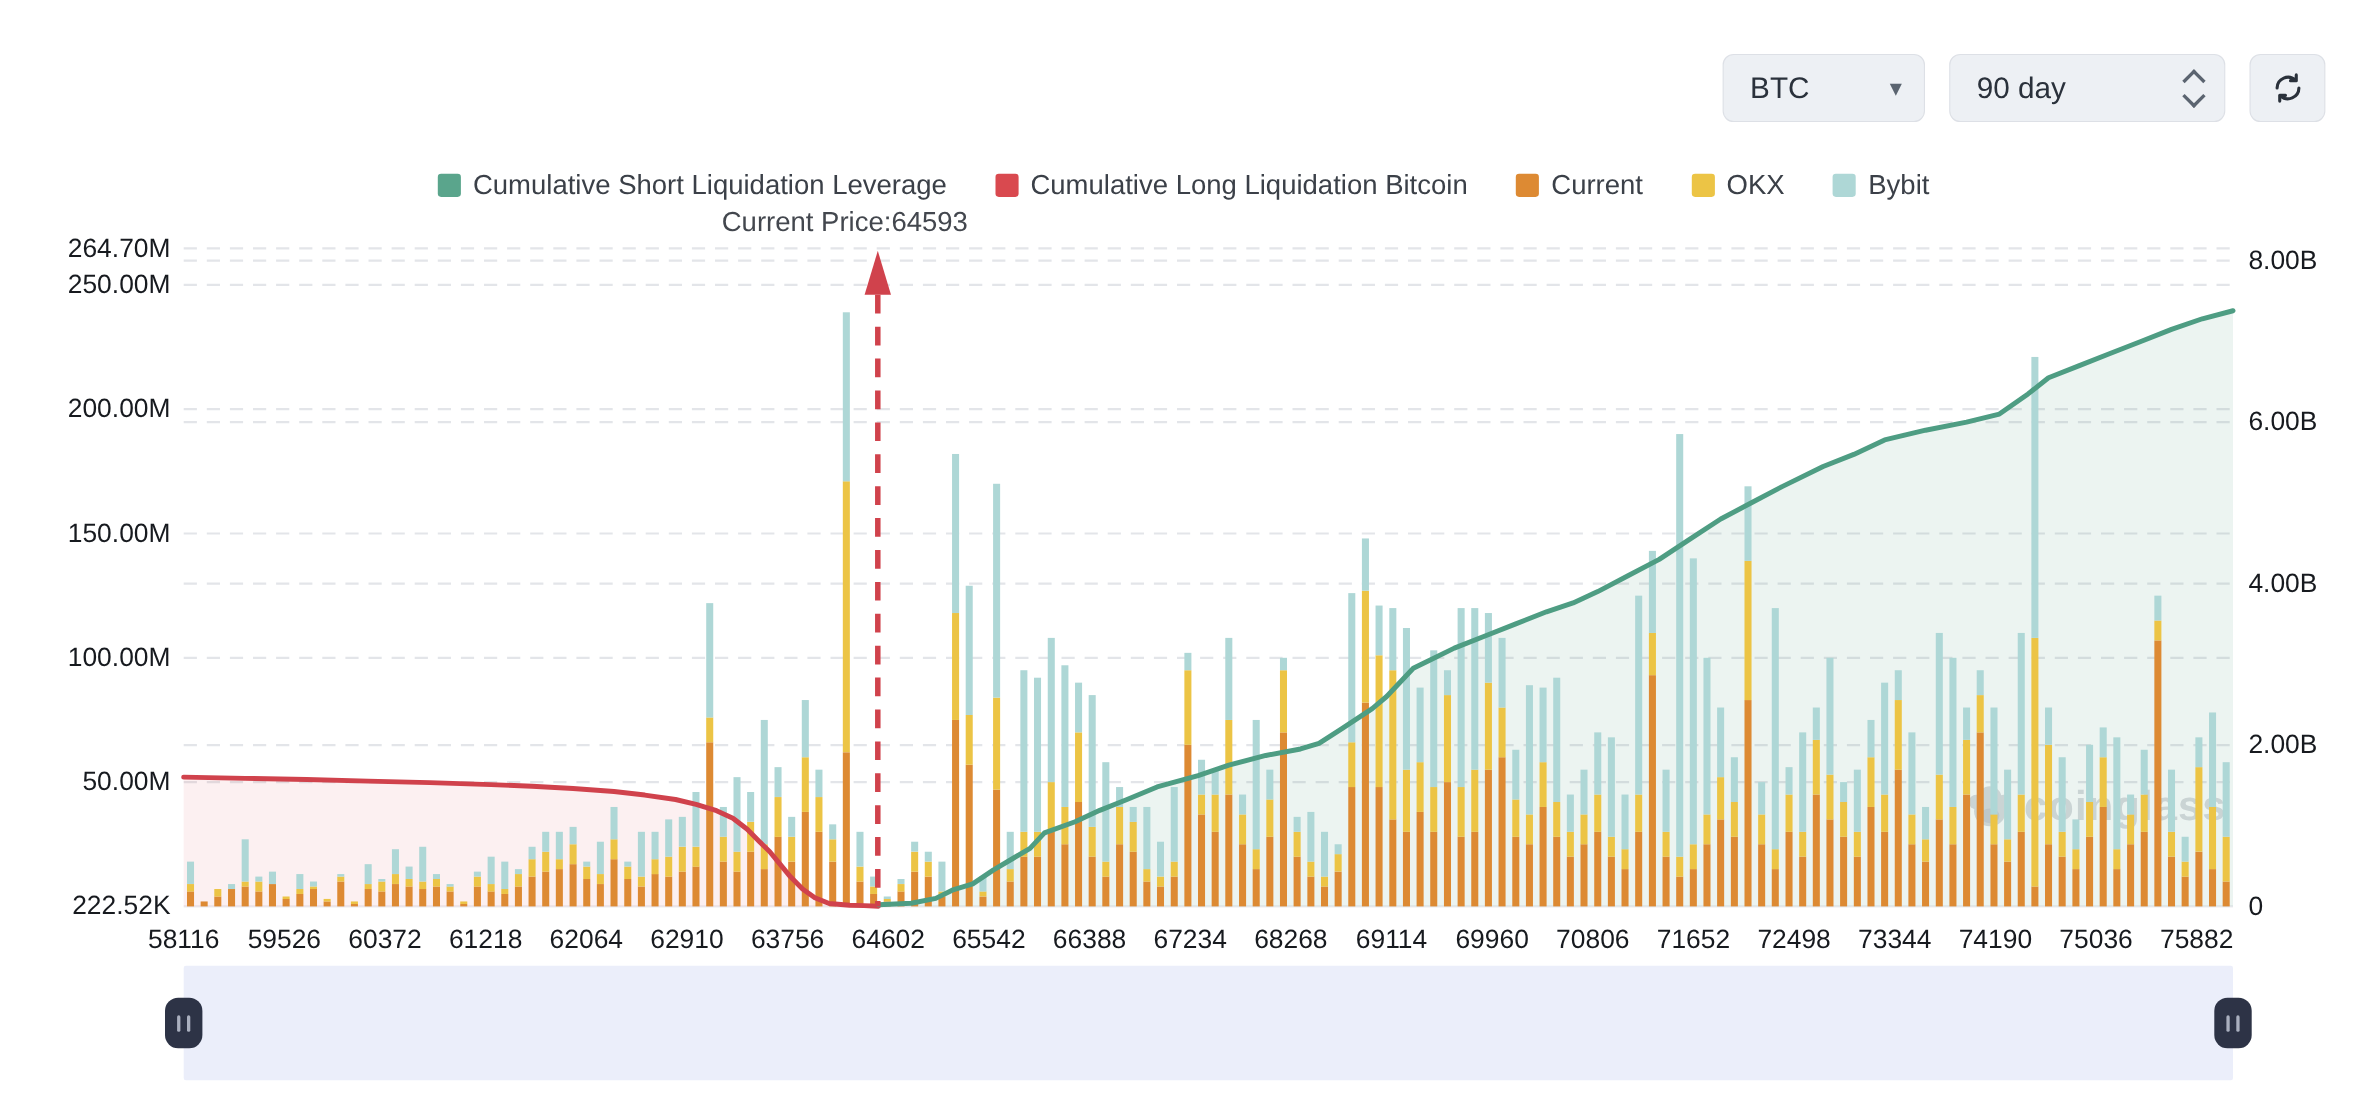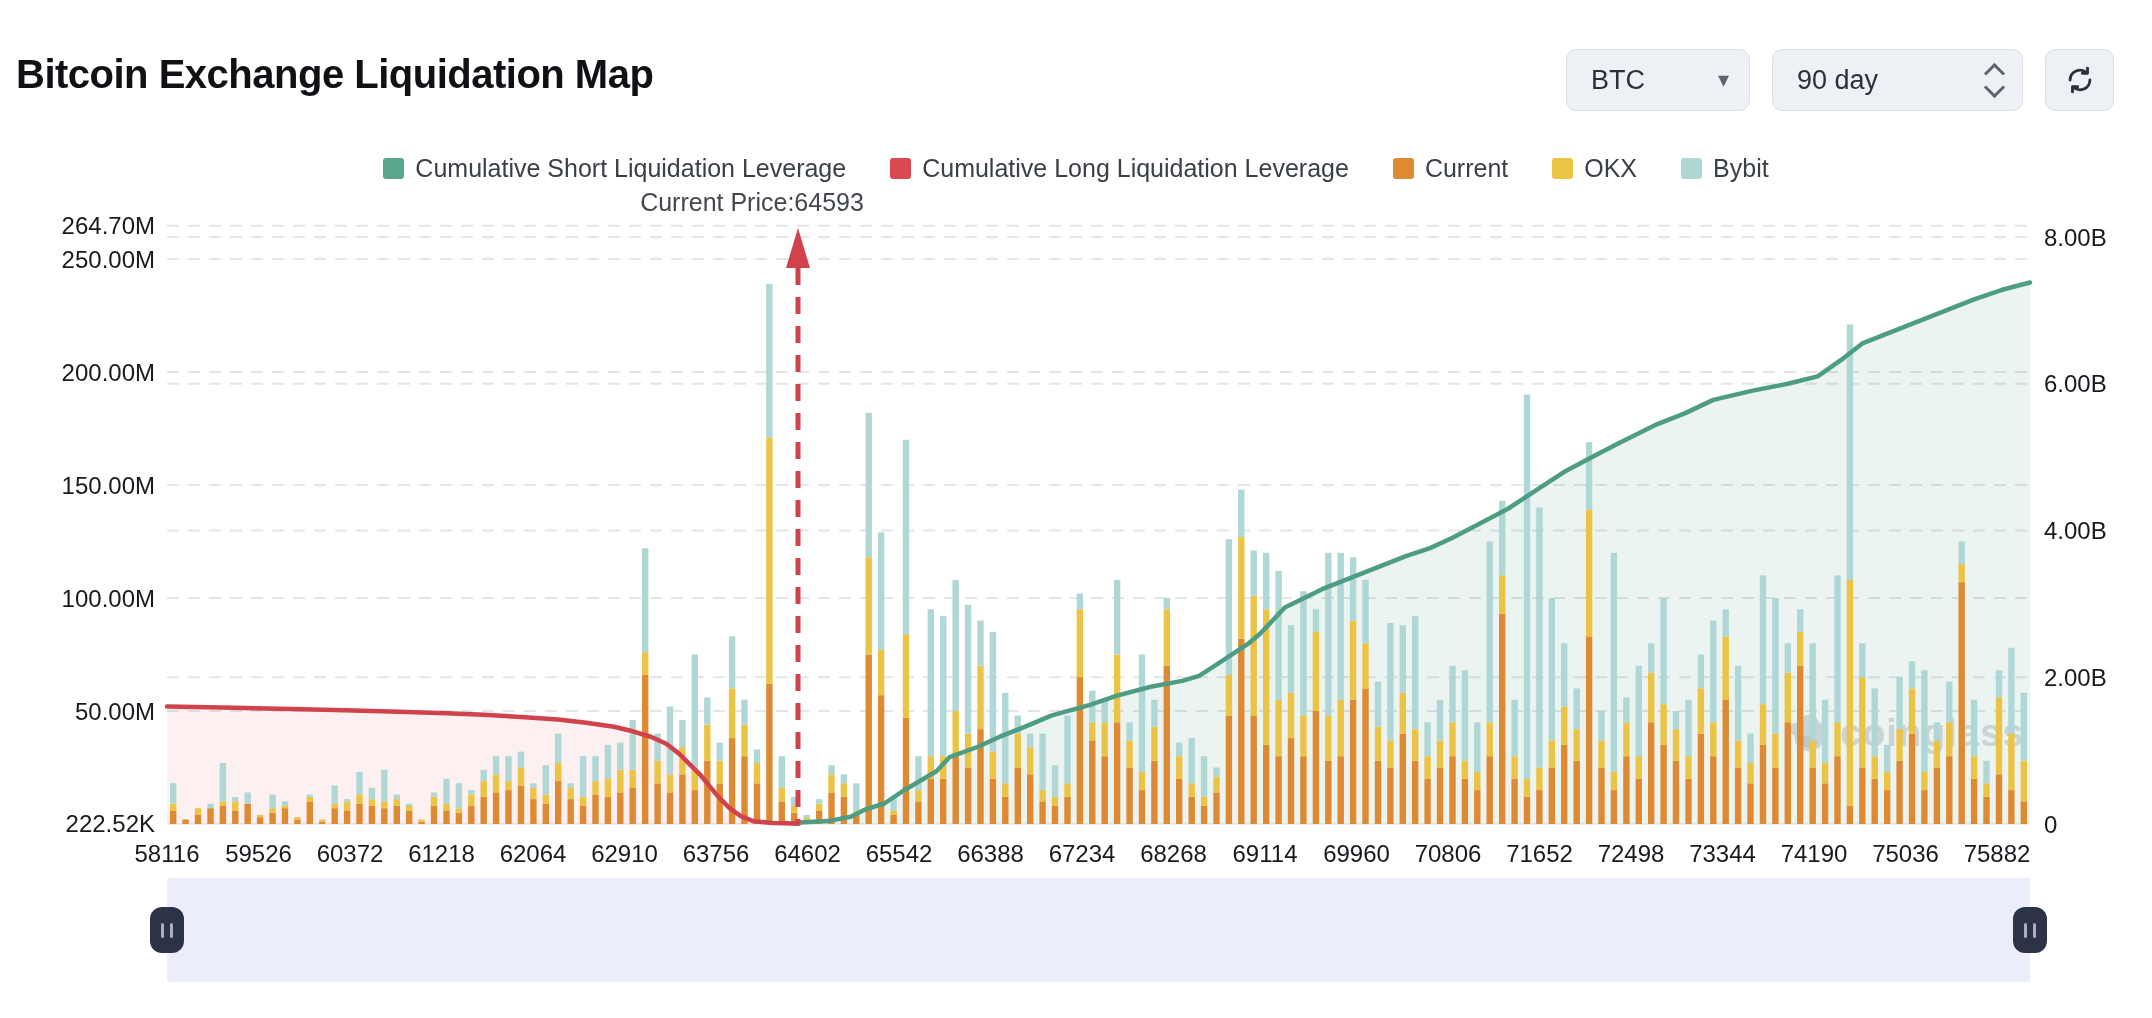--- a/index.html
+++ b/index.html
@@ -19,41 +19,40 @@
   .spinner i{display:block;width:12px;height:12px;border:solid #5b6470;border-width:3px 3px 0 0;}
   .spinner i.up{transform:rotate(-45deg);}
   .spinner i.down{transform:rotate(135deg);margin-top:-6px;}
   .refresh-btn{width:69px;height:62px;background:#edf0f4;border:1px solid #dde0e6;border-radius:10px;
         display:flex;align-items:center;justify-content:center;cursor:pointer;padding:0;}
   .legend{position:absolute;left:0;top:154px;width:100%;display:flex;justify-content:center;
         gap:44px;align-items:center;}
   .legend-item{display:flex;align-items:center;gap:11px;cursor:pointer;}
   .legend-item .swatch{width:21px;height:21px;border-radius:3px;display:inline-block;}
   .legend-item .legend-label{font-size:25px;color:#3b4048;}
-  .current-price{position:absolute;top:188px;left:752px;transform:translateX(-50%);
+  .current-price{position:absolute;top:188px;left:768px;transform:translateX(-50%);
         font-size:25px;color:#43474e;white-space:nowrap;}
   .watermark{position:absolute;left:1786px;top:710px;display:flex;align-items:center;gap:8px;
         opacity:0.85;pointer-events:none;}
   .watermark .wm-text{font-size:38px;font-weight:700;color:#d3d5da;letter-spacing:1px;}
   #chart-svg{position:absolute;left:0;top:0;}
   .slider-track{position:absolute;left:167px;top:878px;width:1863px;height:104px;
         background:#ebeefa;border-radius:2px;cursor:ew-resize;}
   .slider-handle{position:absolute;top:907px;width:34px;height:46px;background:#2d3346;
         border-radius:12px;display:flex;align-items:center;justify-content:center;gap:6px;
         cursor:ew-resize;}
   .slider-handle i{display:block;width:3px;height:15px;background:#aab0bf;border-radius:2px;}
   .handle-left{left:150px;}
   .handle-right{left:2013px;}
 </style>
 </head>
 <body>
 
 <div class="page">
 
-  <h1 class="page-title">Bitcoin Exchange Liquidation Map</h1>
 
   <div class="controls">
     <div class="select-box coin">
       <span class="val">BTC</span>
       <span class="caret">▾</span>
     </div>
     <div class="select-box period">
       <span class="val">90 day</span>
       <span class="spinner">
           <i class="up"></i>
@@ -72,21 +71,21 @@
     </button>
   </div>
 
   <div class="legend" id="legend">
       <div class="legend-item">
         <span class="swatch" style="background: rgb(90, 165, 140);"></span>
         <span class="legend-label">Cumulative Short Liquidation Leverage</span>
       </div>
       <div class="legend-item">
         <span class="swatch" style="background: rgb(217, 73, 79);"></span>
-        <span class="legend-label">Cumulative Long Liquidation Leverage</span>
+        <span class="legend-label">Cumulative Long Liquidation Bitcoin</span>
       </div>
       <div class="legend-item">
         <span class="swatch" style="background: rgb(221, 138, 51);"></span>
         <span class="legend-label">Current</span>
       </div>
       <div class="legend-item">
         <span class="swatch" style="background: rgb(236, 196, 69);"></span>
         <span class="legend-label">OKX</span>
       </div>
       <div class="legend-item">

